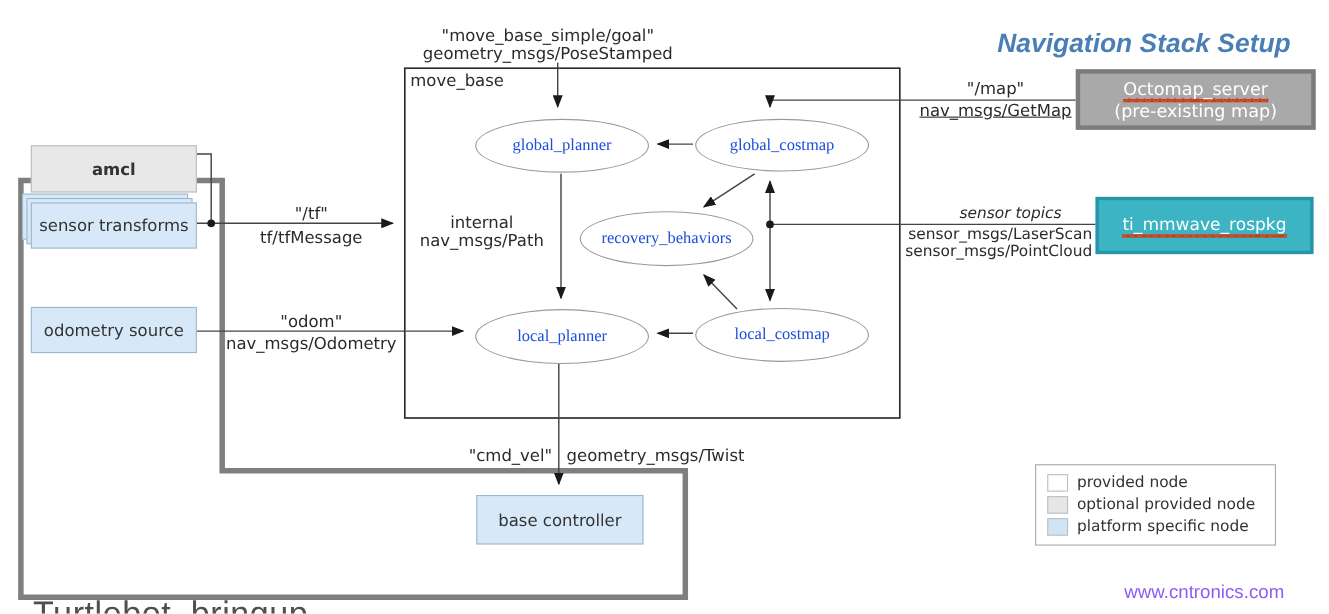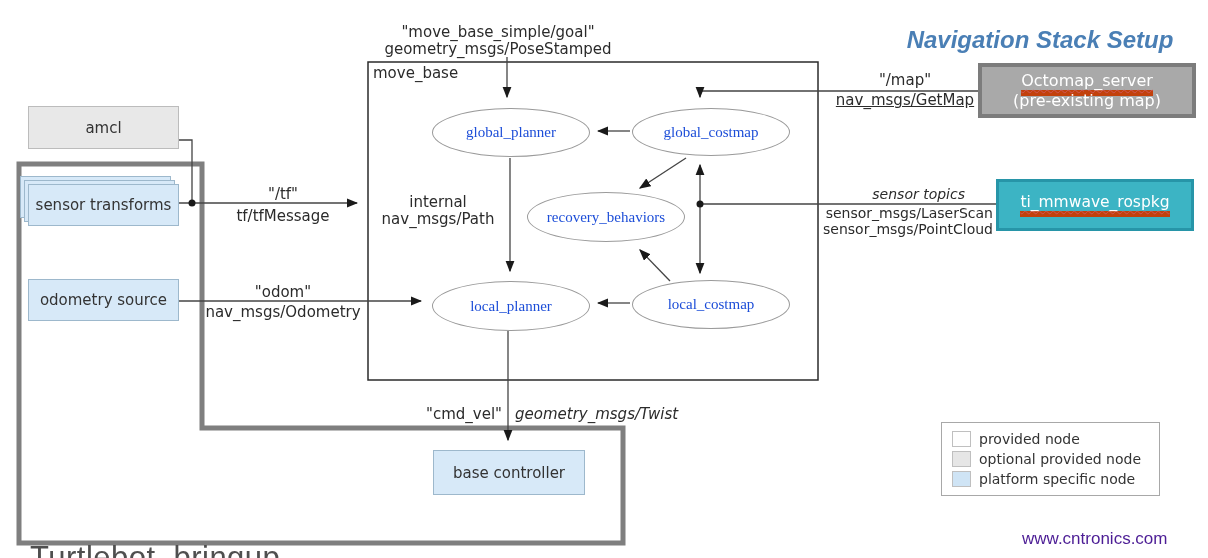--- a/index.html
+++ b/index.html
@@ -28,40 +28,40 @@
     display:flex;flex-direction:column;align-items:center;justify-content:center;font-size:16px;line-height:1.25;
   }
   #ti-box{
     background:#3cb4c4;border:3px solid #2795a8;color:#ffffff;z-index:2;
     display:flex;align-items:center;justify-content:center;font-size:15.5px;
   }
   .spell{
     text-decoration:underline;text-decoration-style:wavy;text-decoration-color:#cc5555;
     text-decoration-thickness:1px;text-underline-offset:3px;
   }
-  .link-style{border-bottom:6px solid #c2410c;}
+  .link-style{border-bottom:3px solid #c2410c;}
   #page-title{
     position:absolute;z-index:3;font-family:"Liberation Sans",sans-serif;
     font-size:24px;font-weight:600;text-align:center;white-space:nowrap;font-style:italic;
   }
   #turtlebot-label{
     position:absolute;z-index:3;font-family:"Liberation Sans",sans-serif;
     font-size:31px;color:#4f4f4f;white-space:nowrap;letter-spacing:0.5px;margin-top:48px;
   }
   #move-base-label{position:absolute;z-index:3;font-size:15px;color:#2b2b2b;}
   #legend-box{
     position:absolute;z-index:3;background:#fff;border:1px solid #a8a8a8;
     display:flex;flex-direction:column;justify-content:center;gap:4px;padding:6px 10px;box-sizing:border-box;
   }
   .legend-row{display:flex;align-items:center;gap:8px;font-size:14px;color:#333;white-space:nowrap;}
   .legend-swatch{width:17px;height:14px;border:1px solid #bfbfbf;flex:0 0 auto;}
   #watermark{position:absolute;z-index:3;font-family:"Liberation Sans",sans-serif;font-size:17px;white-space:nowrap;}
   .italic{font-style:italic;text-align:right;}
   .ra{text-align:right;}
-  .la{text-align:left;font-style:italic;}
+  .la{text-align:left;}
 </style>
 </head>
 <body>
 
 <div id="stage">
 
   <svg class="wires" width="1208" height="558" viewBox="0 0 1208 558">
     <defs>
       <marker id="ah" markerWidth="9" markerHeight="7" refX="8" refY="3.5" orient="auto">
         <path d="M0,0 L9,3.5 L0,7 Z" fill="#1a1a1a"></path>
@@ -122,21 +122,21 @@
 
   <div class="lbl small ra" style="left:815px;top:186px;width:178px;">
     <div class="italic" style="margin-right:28px;">sensor topics</div>
     <div style="margin-top:3px;">sensor_msgs/LaserScan</div>
     <div>sensor_msgs/PointCloud</div>
   </div>
 
   <div class="lbl ra" style="left:402px;top:406px;width:100px;">"cmd_vel"</div>
   <div class="lbl la" style="left:515px;top:406px;width:170px;">geometry_msgs/Twist</div>
 
-  <div class="rect-node gray-node" style="left:28px;top:106px;width:149px;height:41px;">amcl</div>
+  <div class="rect-node gray-node" style="left:28px;top:132px;width:149px;height:41px;font-weight:bold;">amcl</div>
 
   <div class="stack-layer" style="left:20px;top:176px;width:149px;height:40px;"></div>
   <div class="stack-layer" style="left:24px;top:180px;width:149px;height:40px;"></div>
   <div class="rect-node blue-node" style="left:28px;top:184px;width:149px;height:40px;">sensor transforms</div>
 
   <div class="rect-node blue-node" style="left:28px;top:279px;width:149px;height:40px;">odometry source</div>
 
   <div class="node-ellipse" style="left:432px;top:108px;width:156px;height:47px;">global_planner</div>
   <div class="node-ellipse" style="left:632px;top:108px;width:156px;height:46px;">global_costmap</div>
   <div class="node-ellipse" style="left:527px;top:192px;width:156px;height:48px;">recovery_behaviors</div>
@@ -166,15 +166,15 @@
     <div class="legend-row">
       <span class="legend-swatch" style="background-color: rgb(230, 230, 230);"></span>
       <span>optional provided node</span>
     </div>
     <div class="legend-row">
       <span class="legend-swatch" style="background-color: rgb(207, 228, 245);"></span>
       <span>platform specific node</span>
     </div>
   </div>
 
-  <div id="watermark" style="left: 1022px; top: 529px; color: #4c1d95;">www.cntronics.com</div>
+  <div id="watermark" style="left: 1022px; top: 529px; color: #8b5cf6;">www.cntronics.com</div>
 
 </div>
 
 </body></html>

